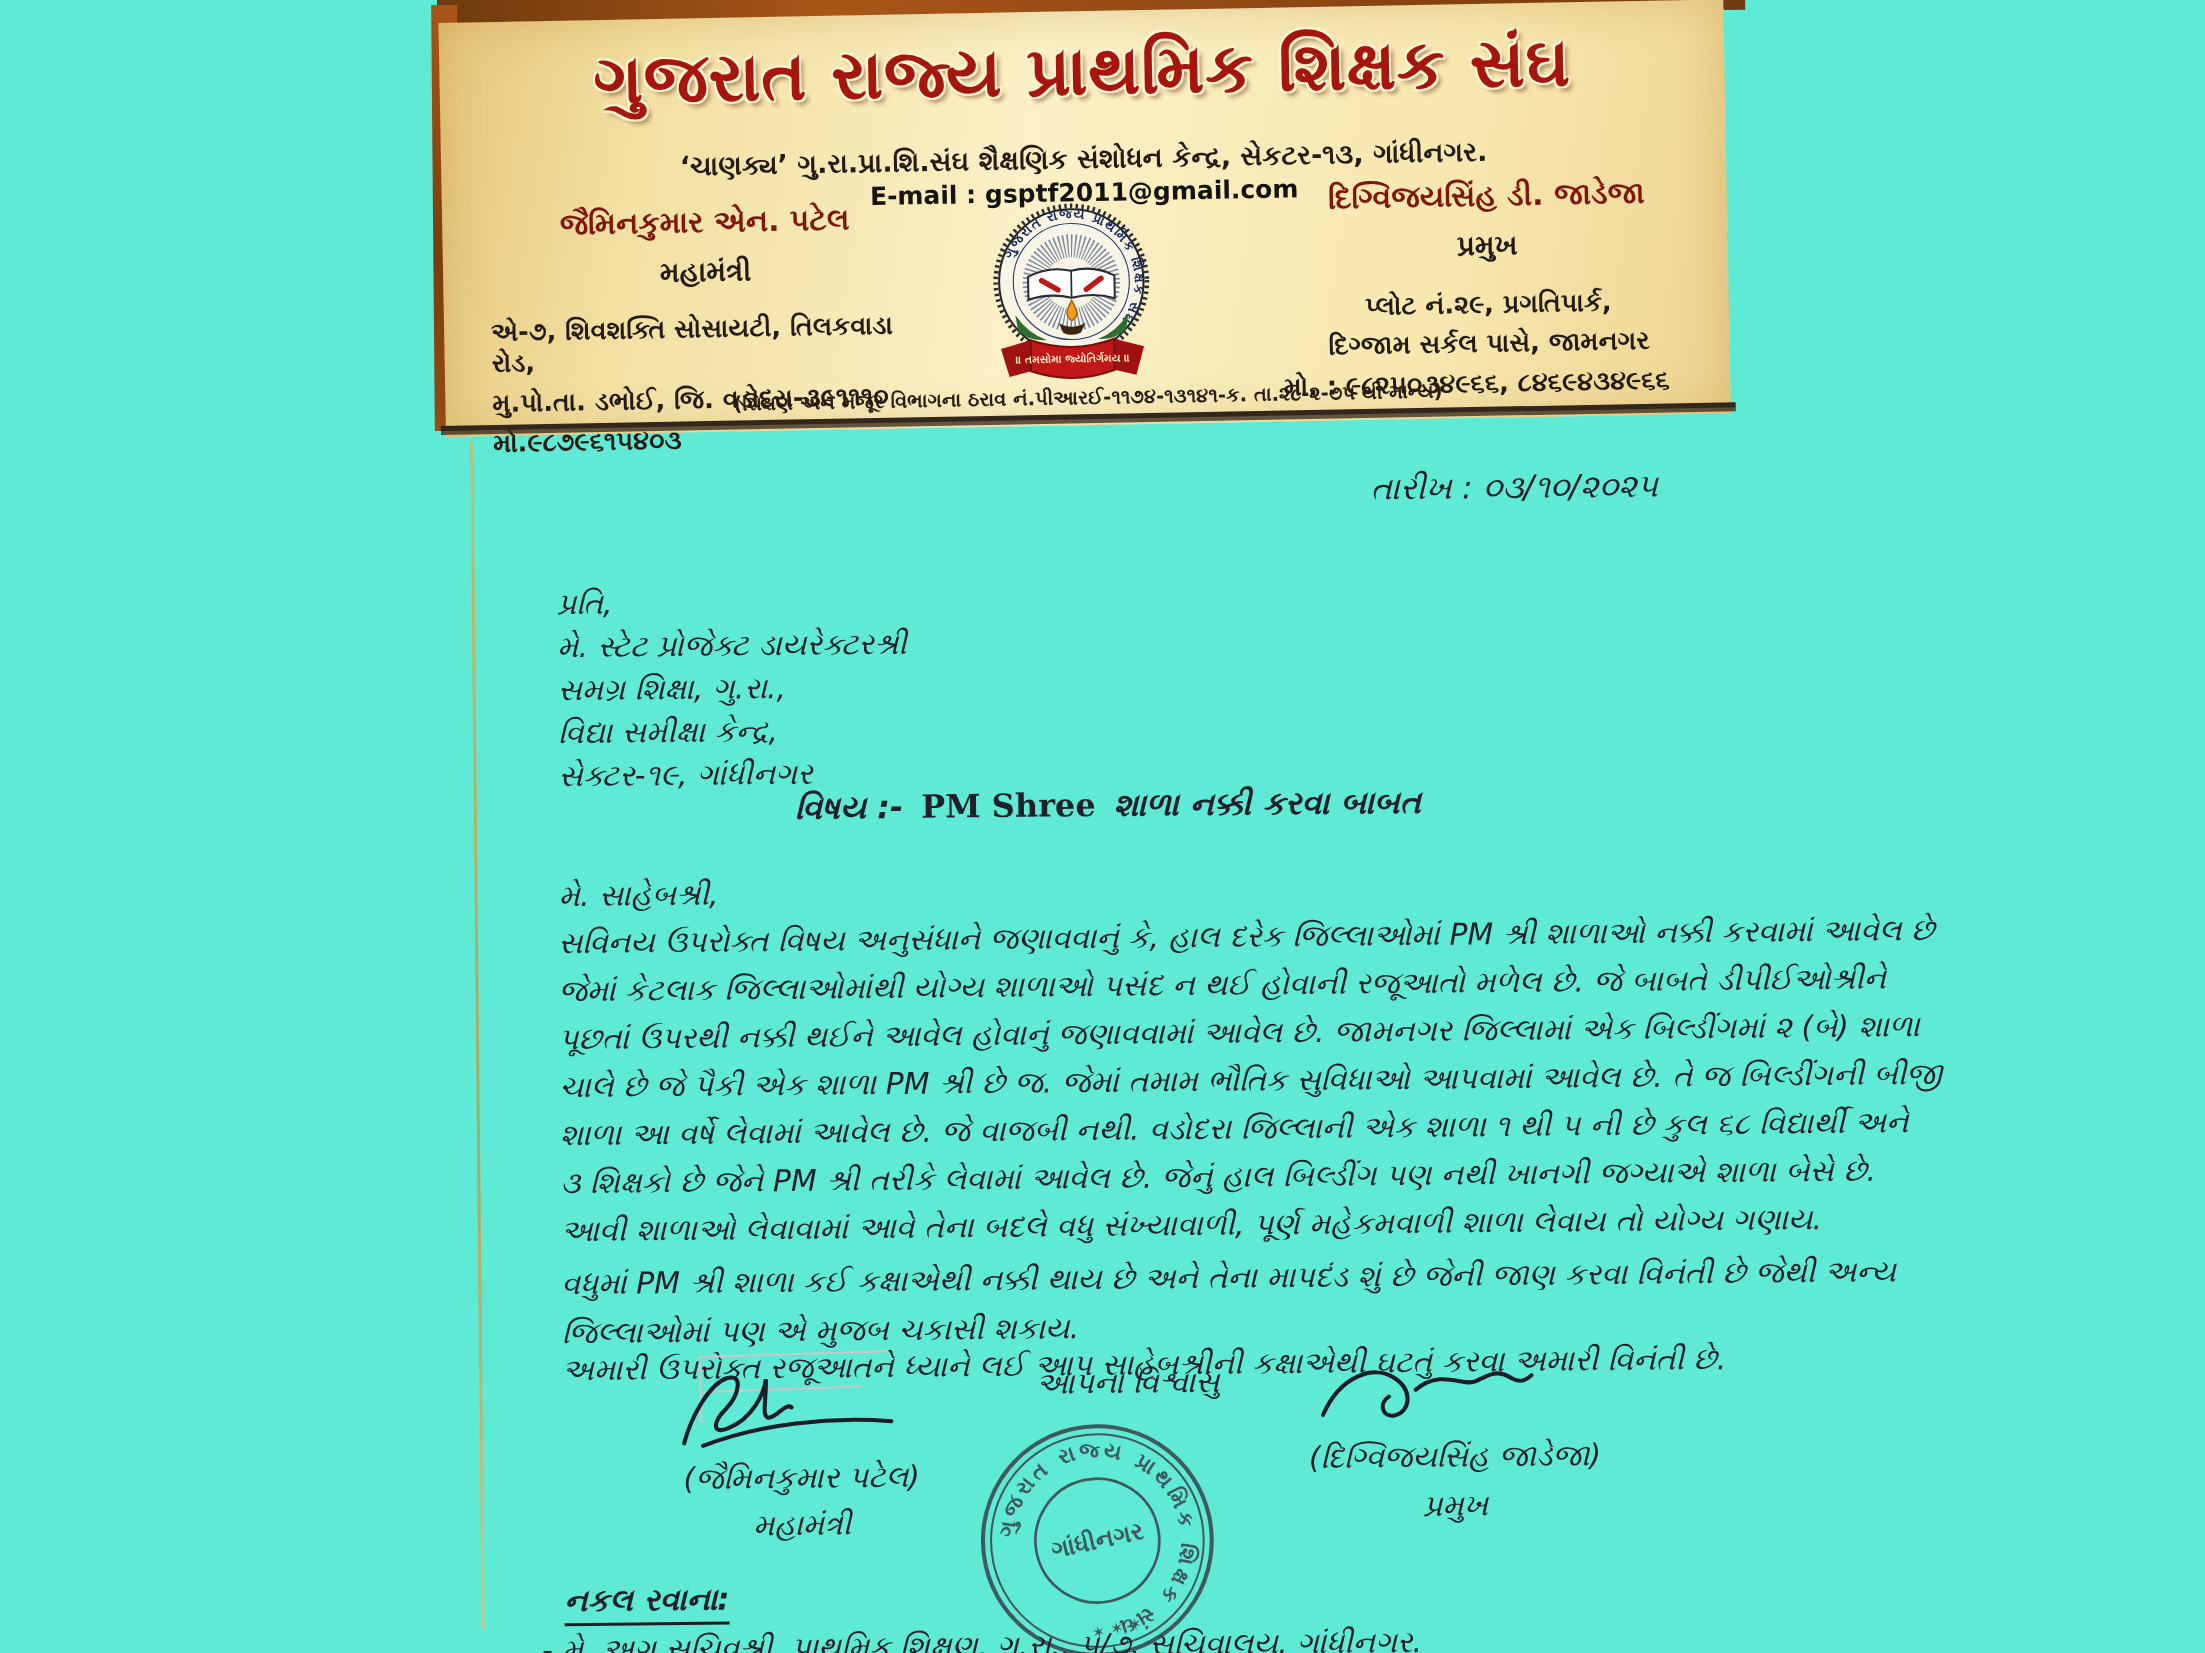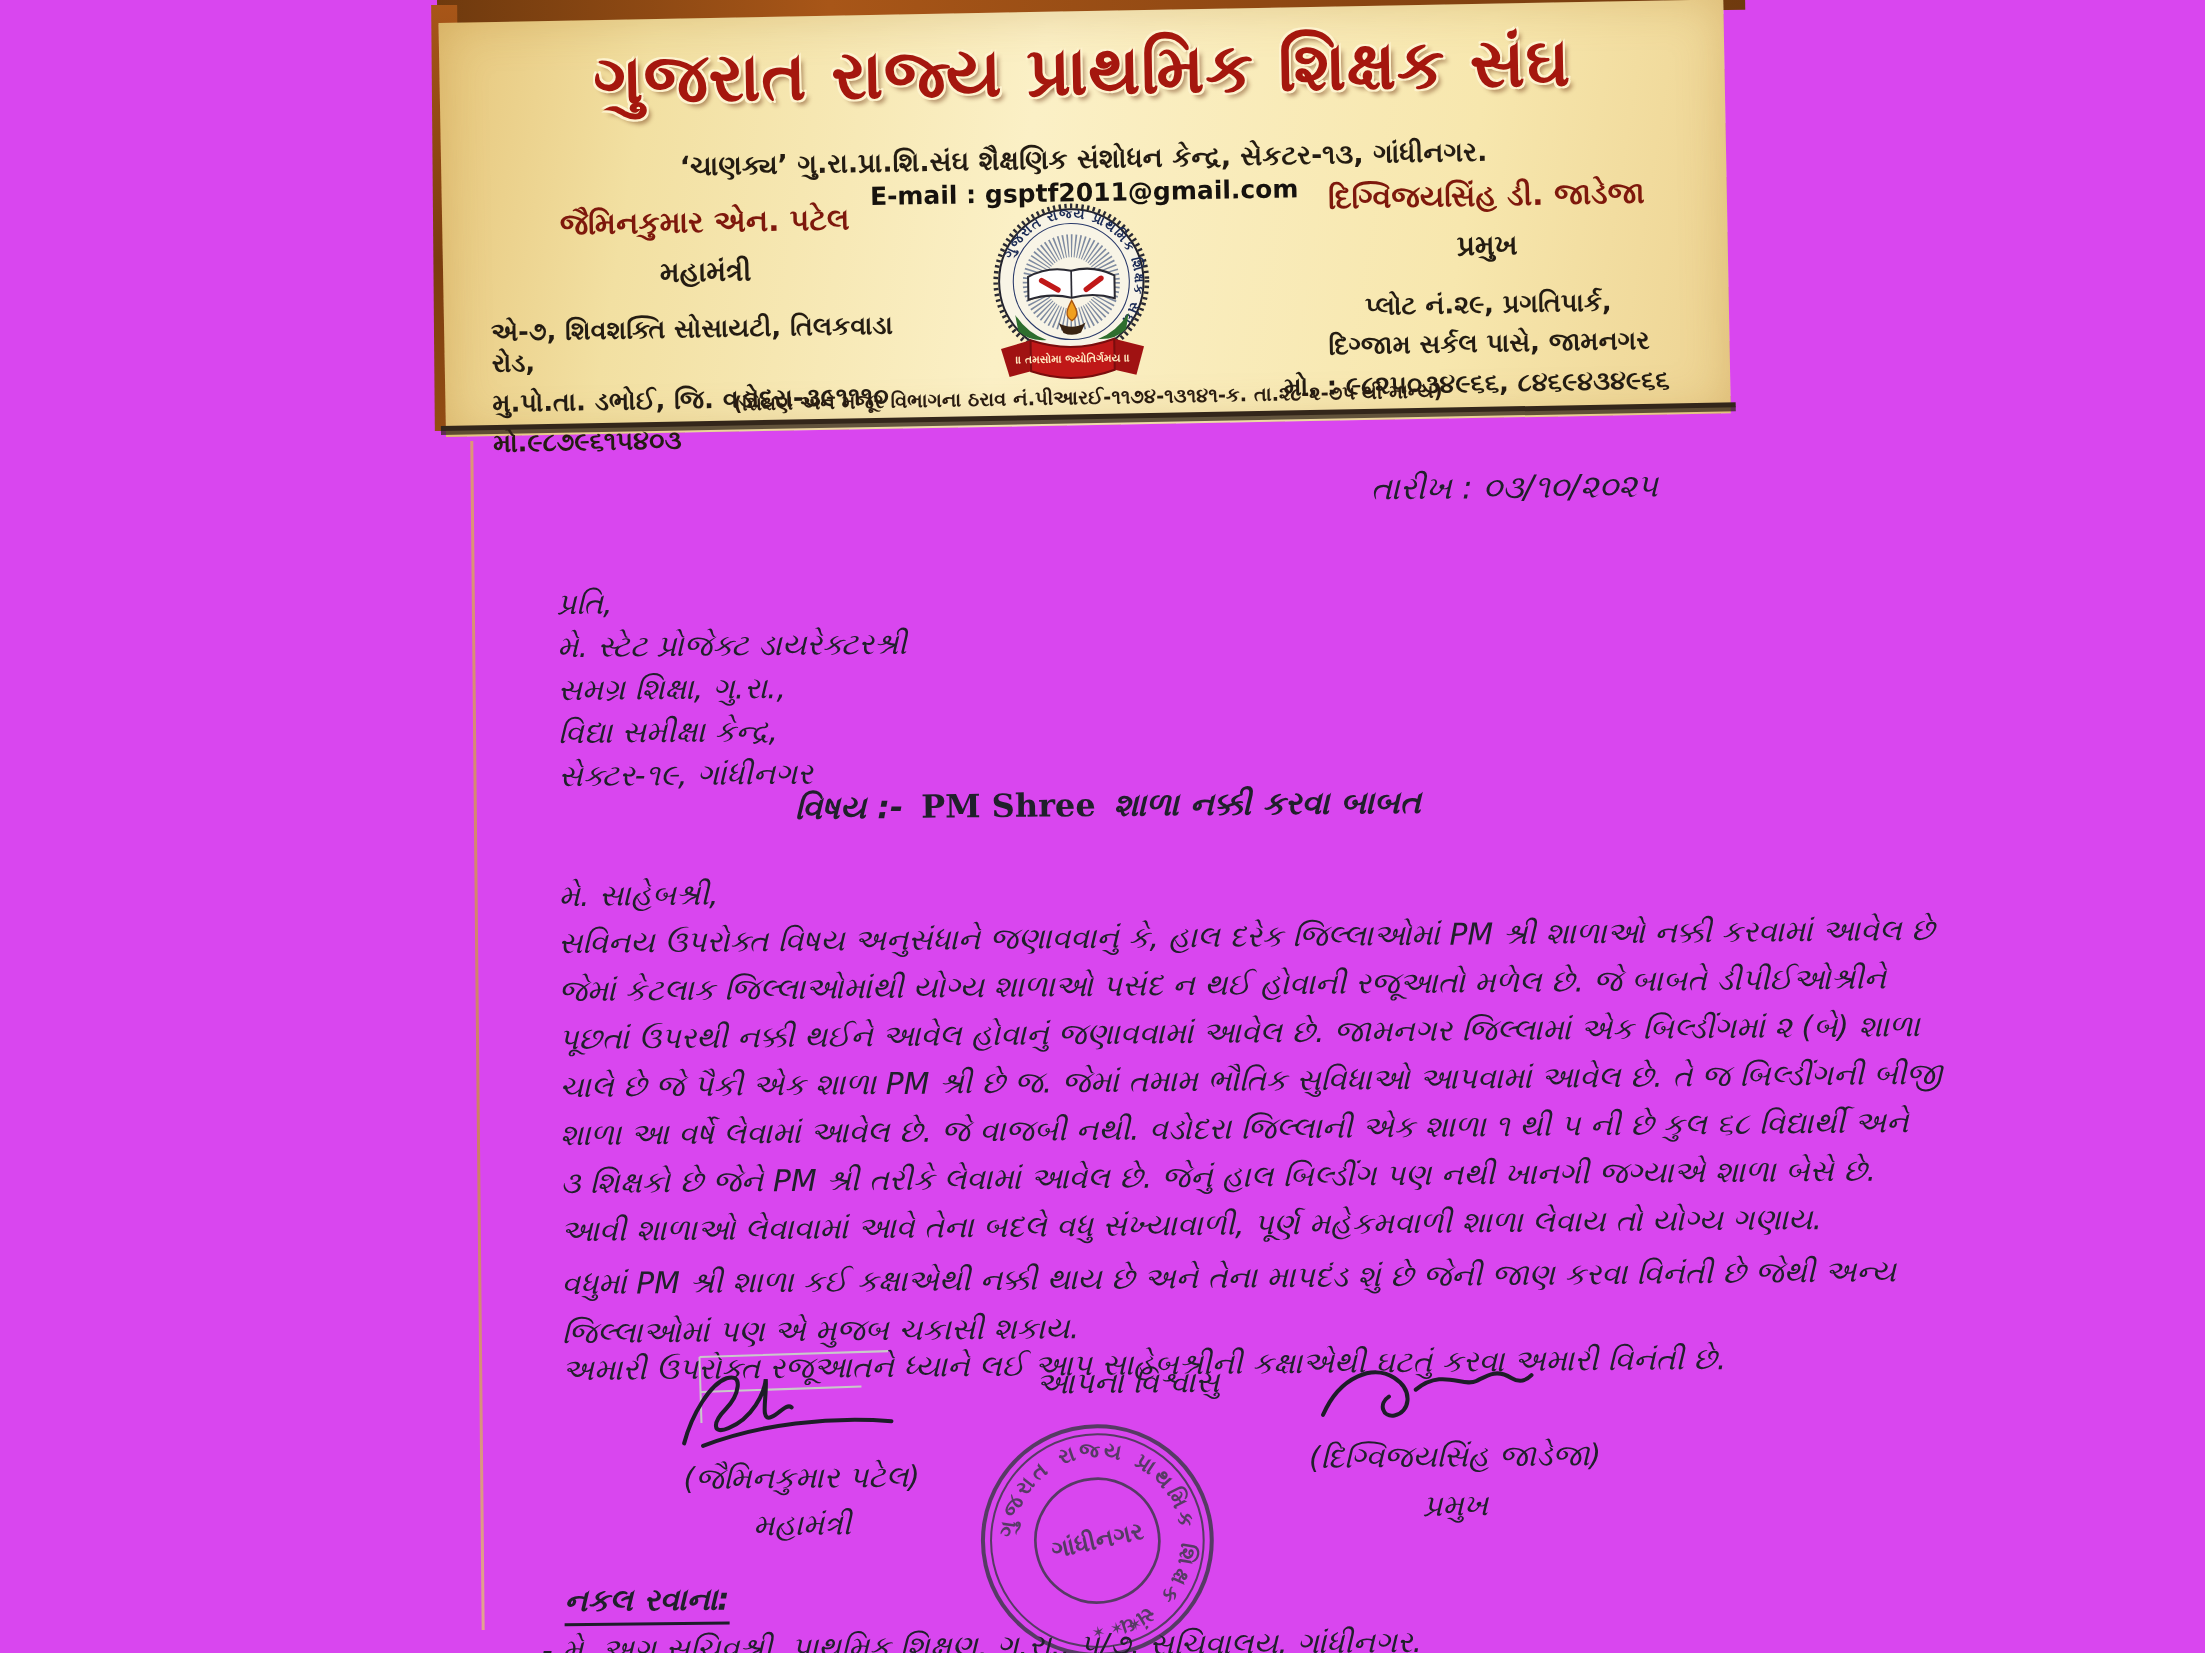--- a/index.html
+++ b/index.html
@@ -1,17 +1,17 @@
 <!DOCTYPE html>
 <html style="font-size:10.8px"><head>
 <meta charset="utf-8">
 <style>
   html,body{margin:0;padding:0;background:#ffffff;}
   .canvas{
-    position:relative;width:2205px;height:1654px;background:#d946ef;overflow:hidden;
+    position:relative;width:2205px;height:1654px;background:#5eead4;overflow:hidden;
     font-family:"DejaVu Sans","Liberation Sans",sans-serif;color:#1e1e28;
   }
   .tilt{position:absolute;inset:0;transform:rotate(-0.55deg);transform-origin:1103px 827px;}
 
   
   .wood-top{position:absolute;left:437px;top:0;width:1308px;height:28px;
     background:linear-gradient(90deg,#6f3a0e,#a85618 30%,#8a4512 70%,#6f3a0e);
     transform:rotate(-0.8deg);transform-origin:left top;}
   .wood-left{position:absolute;left:433px;top:5.4px;width:25.6px;height:426px;
     background:linear-gradient(180deg,#a85618,#7a3c0e 60%,#934d14);transform:rotate(-0.5deg);}

